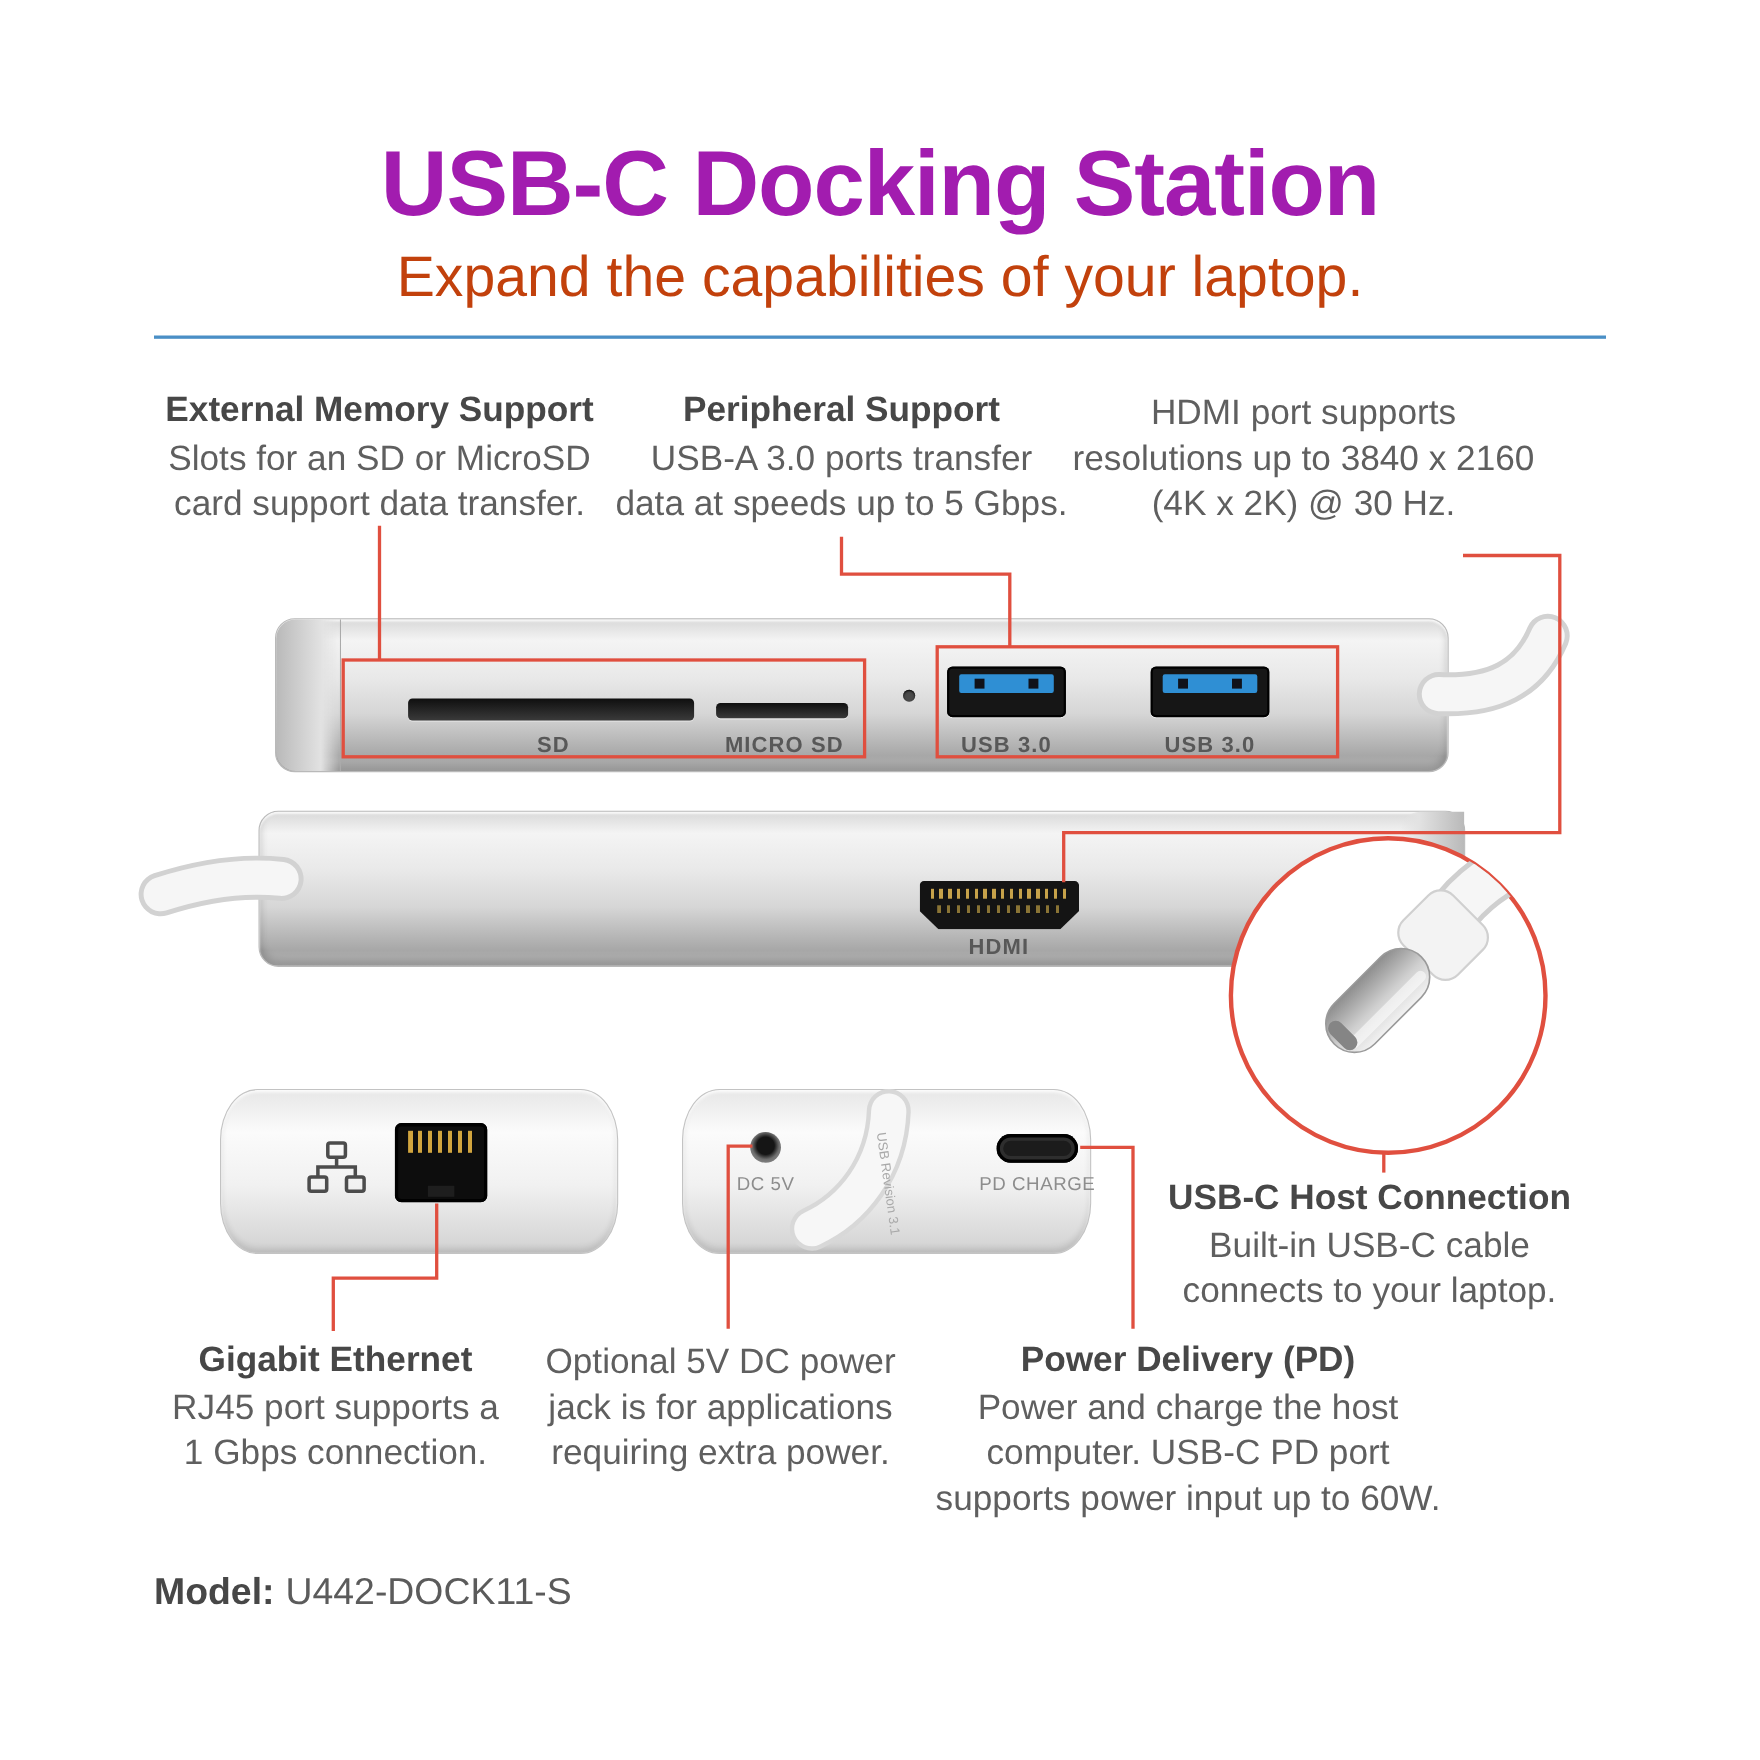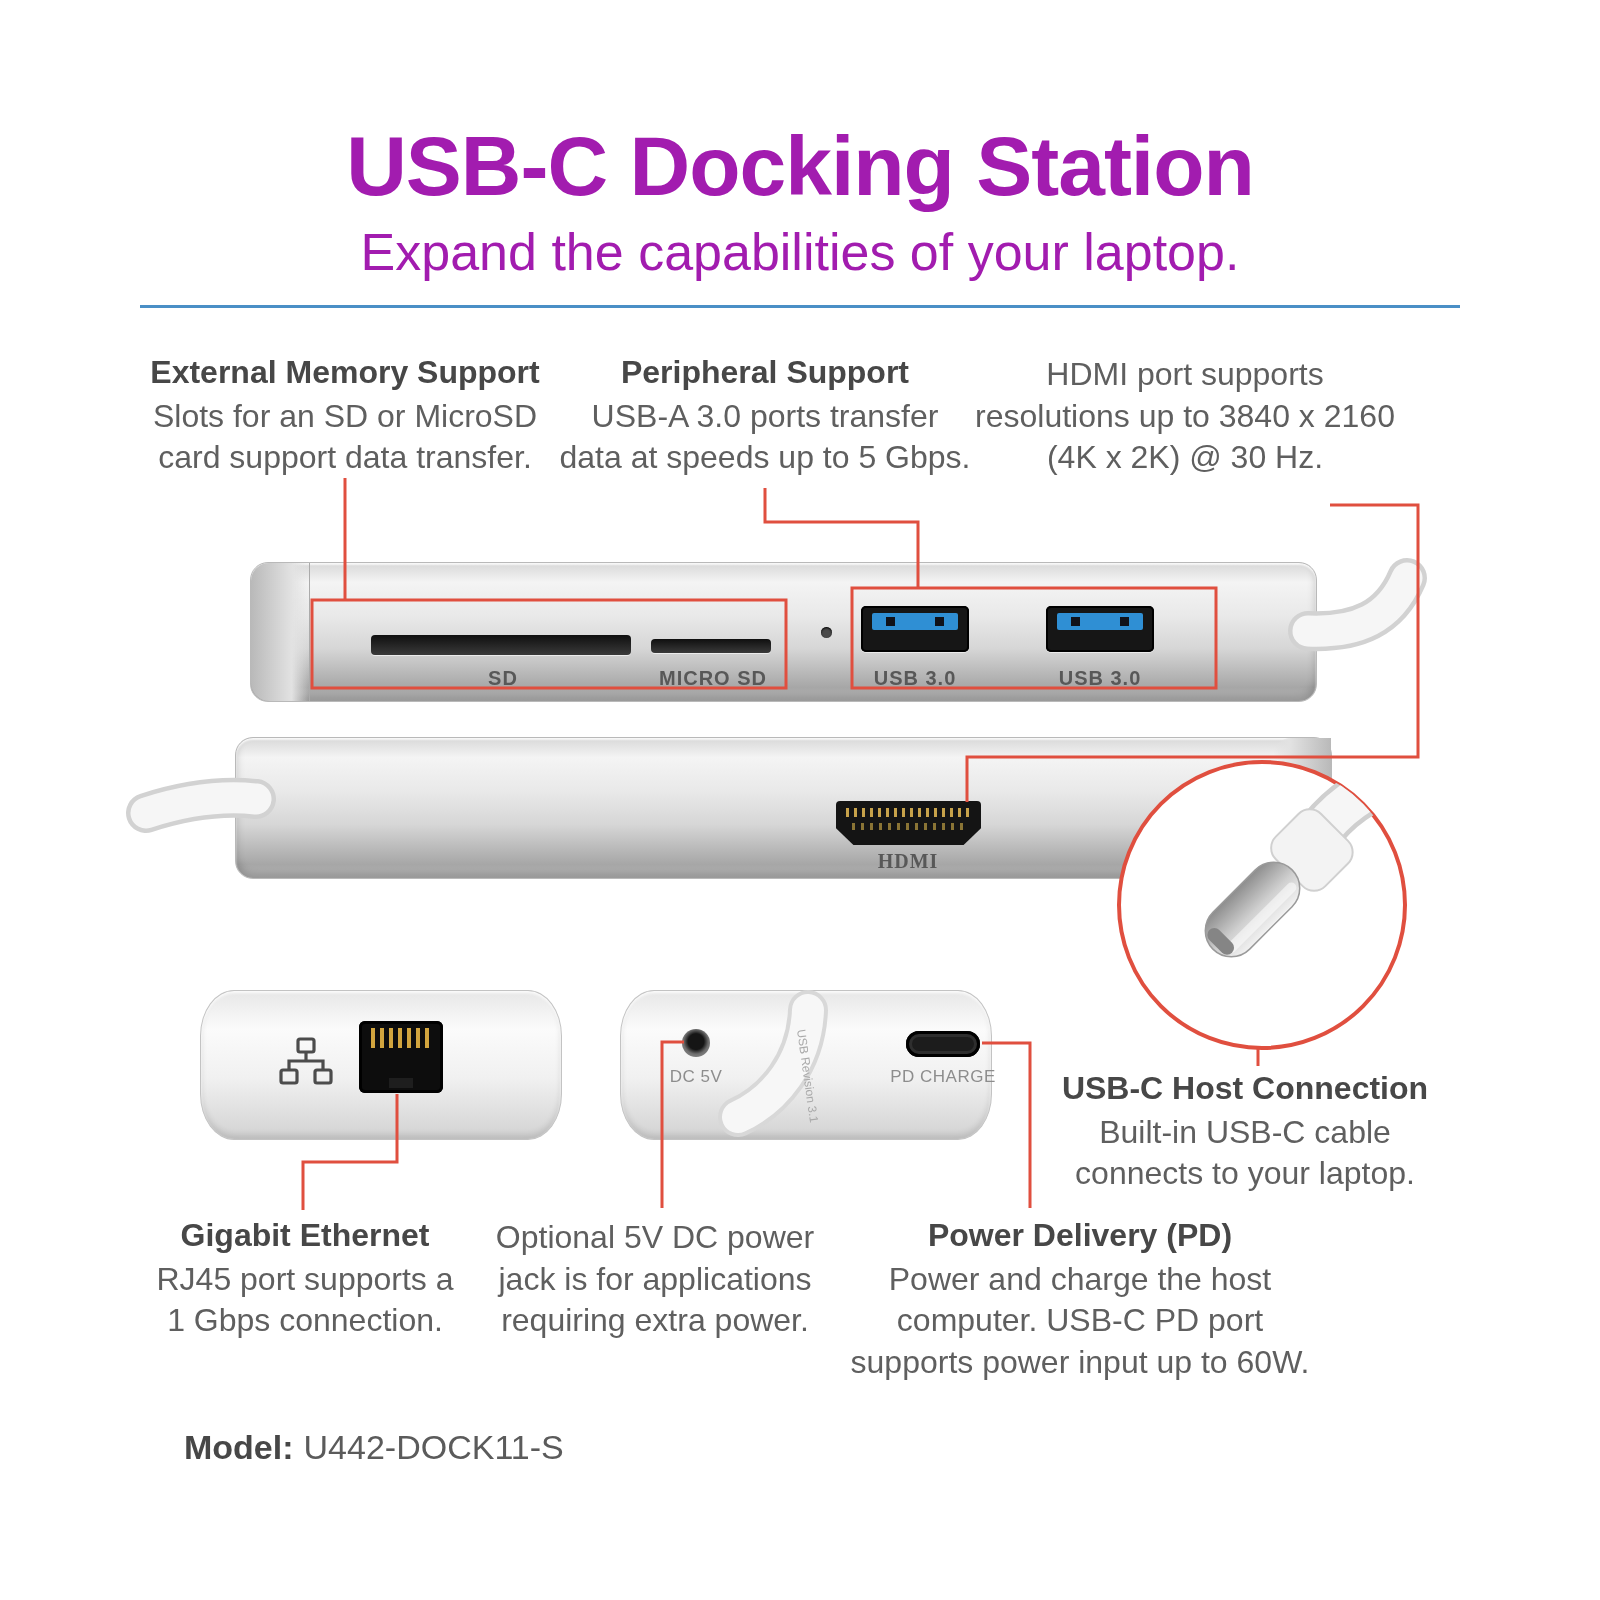--- a/index.html
+++ b/index.html
@@ -3,21 +3,21 @@
 <meta charset="utf-8">
 <style>
   html,body{margin:0;padding:0;background:#ffffff;}
   .canvas{position:relative;width:1600px;height:1600px;background:#ffffff;overflow:hidden;
           font-family:"Liberation Sans", sans-serif;}
   .abs{position:absolute;}
 
   
   .title{left:0;top:118px;width:1600px;text-align:center;font-size:84px;font-weight:700;
          letter-spacing:-1px;color:#a21caf;}
-  .subtitle{left:0;top:222px;width:1600px;text-align:center;font-size:52px;color:#a21caf;}
+  .subtitle{left:0;top:222px;width:1600px;text-align:center;font-size:52px;color:#c2410c;}
   .divider{left:140px;top:305px;width:1320px;height:0;border-top:3px solid #4a8fc6;}
 
   
   .co{position:absolute;text-align:center;}
   .co-head{font-size:32px;font-weight:700;color:#474747;line-height:1.3;}
   .co-body{font-size:32px;color:#5f5f5f;line-height:1.3;white-space:pre-line;margin-top:2px;}
 
   
   .device{position:absolute;border-radius:18px;border:1px solid #b9b9b9;
     background:linear-gradient(180deg,#d8d8d8 0%,#f4f4f4 14%,#e9e9e9 38%,#d6d6d6 62%,#a7a7a7 90%,#bdbdbd 100%);
@@ -58,21 +58,21 @@
   .rj45 .notch{position:absolute;left:30px;right:30px;bottom:5px;height:10px;background:#1e1e1e;}
   .dc-jack{position:absolute;width:28px;height:28px;border-radius:50%;
         background:radial-gradient(circle at 50% 45%,#151515 0 38%,#6f6f6f 60%,#9d9d9d 100%);}
   .pd-port{position:absolute;width:74px;height:26px;background:#1c1c1c;border-radius:13px;
         box-shadow:inset 0 0 0 3px #000, inset 0 0 0 6px #2e2e2e;}
   .cap-label{position:absolute;font-size:17px;color:#8d8d8d;letter-spacing:.5px;
         text-align:center;transform:translateX(-50%);white-space:nowrap;}
 
   
   .model{left:140px;top:1428px;font-size:34px;color:#5b5b5b;}
-  .model b{color:#474747;font-weight:700;margin-right:10px;margin-left:44px;}
+  .model b{color:#474747;font-weight:700;margin-right:10px;}
 
   svg.overlay{position:absolute;left:0;top:0;pointer-events:none;}
 </style>
 </head>
 <body>
 
 <div class="canvas">
 
   <div class="abs title">USB-C Docking Station</div>
   <div class="abs subtitle">Expand the capabilities of your laptop.</div>
@@ -108,21 +108,21 @@
         <div class="tongue"></div>
       </div>
     <div class="port-label" style="left:849px;top:104px;">USB 3.0</div>
   </div>
 
   <div class="device rear" style="left:235px;top:737px;width:1095px;height:140px;">
     <div class="hdmi" style="left:600px;top:63px;width:145px;height:44px;">
       <div class="pins"></div>
       <div class="pins2"></div>
     </div>
-    <div class="port-label" style="left:672px;top:112px;font-family:Liberation Serif, serif;">HDMI</div>
+    <div class="port-label" style="left:672px;top:112px;">HDMI</div>
   </div>
 
   <div class="endview" style="left:200px;top:990px;width:360px;height:148px;">
     <svg width="54" height="50" viewBox="0 0 54 50" style="position:absolute;left:78px;top:46px;">
       <g fill="none" stroke="#4c4c4c" stroke-width="3.2">
         <rect x="19" y="2" width="16" height="13" rx="2"></rect>
         <rect x="2" y="33" width="16" height="13" rx="2"></rect>
         <rect x="36" y="33" width="16" height="13" rx="2"></rect>
         <path d="M27 15 V24 M10 33 V24 H44 V33"></path>
       </g>

